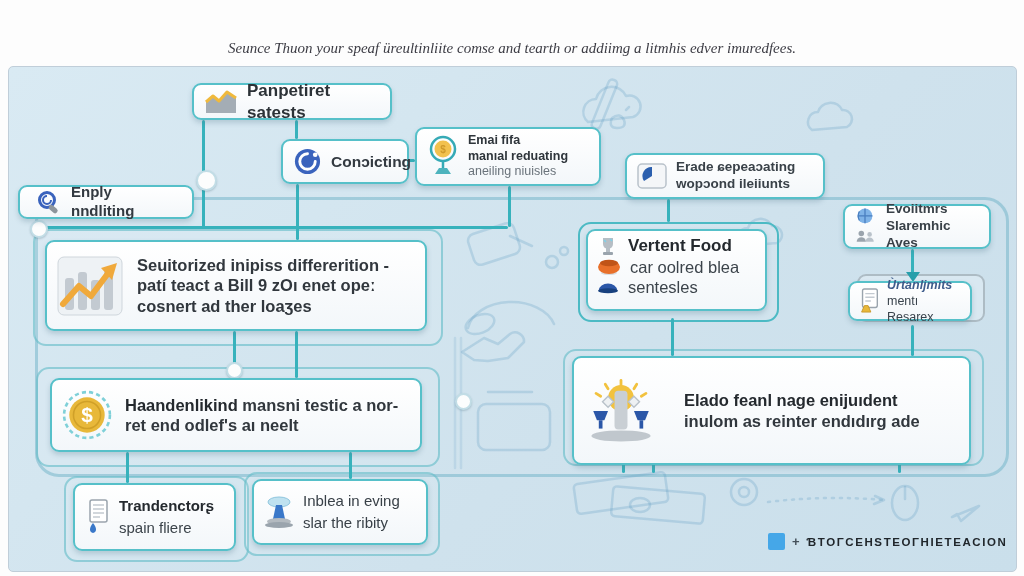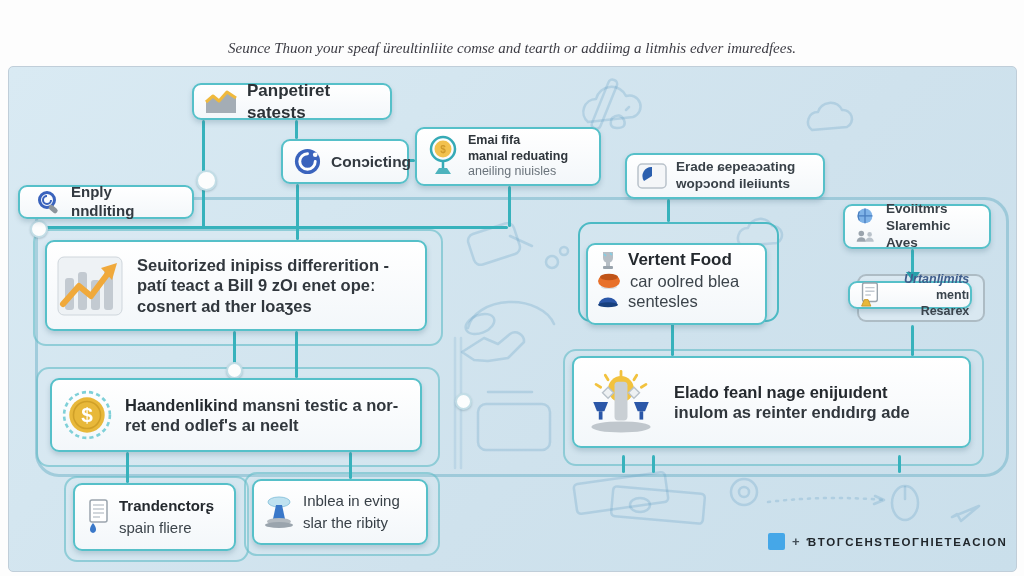--- a/index.html
+++ b/index.html
@@ -221,21 +221,21 @@
           <path d="M44 12 L60 7 L55 24 Z" fill="#f0a93b"></path>
         </svg>
     </span>
     <span class="txt t-big">
       <div>Seuitorized inipiss differerition -</div>
       <div>patí teact a Bill 9 zOı enet opeː</div>
       <div>cosnert ad ther loaʒes</div>
     </span>
   </div>
 
-  <div class="node" style="left:586px;top:229px;width:181px;height:82px;padding:4px 8px;display:block;margin-top:14px;">
+  <div class="node" style="left:586px;top:229px;width:181px;height:82px;padding:4px 8px;display:block;">
     <div class="vrow">
       <span class="ic">
         <svg width="24" height="22" viewBox="0 0 24 22">
             <path d="M7 3 h10 v6 a5 5 0 0 1 -10 0 Z" fill="#b6bec5"></path>
             <rect x="10" y="13" width="4" height="4" fill="#b6bec5"></rect>
             <rect x="7" y="17" width="10" height="3" rx="1" fill="#9aa4ad"></rect>
             <path d="M8 5 l2 2 M14 4 l2 2" stroke="#7fd0e8" stroke-width="1.5"></path>
           </svg>
       </span>
       <span class="txt b" style="font-size:17px;">Vertent Food</span>
@@ -254,50 +254,50 @@
       <span class="ic">
         <svg width="24" height="14" viewBox="0 0 24 14">
             <path d="M3 9 a9 6.5 0 0 1 18 0 Z" fill="#2b57a8"></path>
             <ellipse cx="12" cy="9.7" rx="10" ry="2.5" fill="#17407e"></ellipse>
           </svg>
       </span>
       <span class="txt" style="font-size:16.5px;font-weight:500;color:#3c444b;">sentesles</span>
     </div>
   </div>
 
-  <div class="node" style="left:848px;top:281px;width:124px;height:28px;padding:2px 7px;gap:23px;">
+  <div class="node" style="left:848px;top:281px;width:124px;height:40px;padding:2px 7px;gap:6px;">
     <span class="ic">
       <svg width="24" height="30" viewBox="0 0 26 30">
           <rect x="6" y="2" width="16" height="20" rx="2" fill="#fff" stroke="#9aa4ad" stroke-width="1.5"></rect>
           <path d="M9 7 h10 M9 11 h10 M9 15 h6" stroke="#c3cad1" stroke-width="1.5"></path>
           <path d="M8 20 l-3 7 h10 l-3 -7 Z" fill="#e8b83a" stroke="#c9992b"></path>
         </svg>
     </span>
     <span class="txt" style="font-size:12.5px;line-height:1.3;">
       <div style="font-style:italic;font-weight:600;color:#3f5d8c;">Ùrtanljmits</div>
-      <div style="font-weight:700;color:#3a444d;text-align:right;">mentı Resarex</div>
+      <div style="font-weight:400;color:#3a444d;">mentı Resarex</div>
     </span>
   </div>
 
   <div class="node" style="left:50px;top:378px;width:372px;height:74px;gap:13px;">
     <span class="ic">
       <svg width="50" height="50" viewBox="0 0 48 48">
           <circle cx="24" cy="24" r="22" fill="none" stroke="#7fd0d8" stroke-width="2.5" stroke-dasharray="4 3"></circle>
           <circle cx="24" cy="24" r="17" fill="#e8b83a"></circle>
           <circle cx="24" cy="24" r="13" fill="none" stroke="#d0a028" stroke-width="1.5"></circle>
           <text x="24" y="31" text-anchor="middle" font-size="20" font-weight="bold" fill="#fff">$</text>
         </svg>
     </span>
     <span class="txt t-big">
       <div><span class="b">Haandenlikind</span><span> mansni testic a nor-</span></div>
       <div>ret end odlef's aı neelt</div>
     </span>
   </div>
 
-  <div class="node" style="left:572px;top:356px;width:399px;height:92px;gap:16px;">
+  <div class="node" style="left:572px;top:356px;width:399px;height:109px;gap:26px;">
     <span class="ic">
       <svg width="74" height="64" viewBox="0 0 80 68">
           <g stroke="#f2c23e" stroke-width="3" stroke-linecap="round">
             <path d="M40 1 V7"></path>
             <path d="M23 5 l3 5"></path>
             <path d="M57 5 l-3 5"></path>
             <path d="M13 15 l5 3"></path>
             <path d="M67 15 l-5 3"></path>
           </g>
           <circle cx="40" cy="20" r="14" fill="#f2c23e"></circle>

